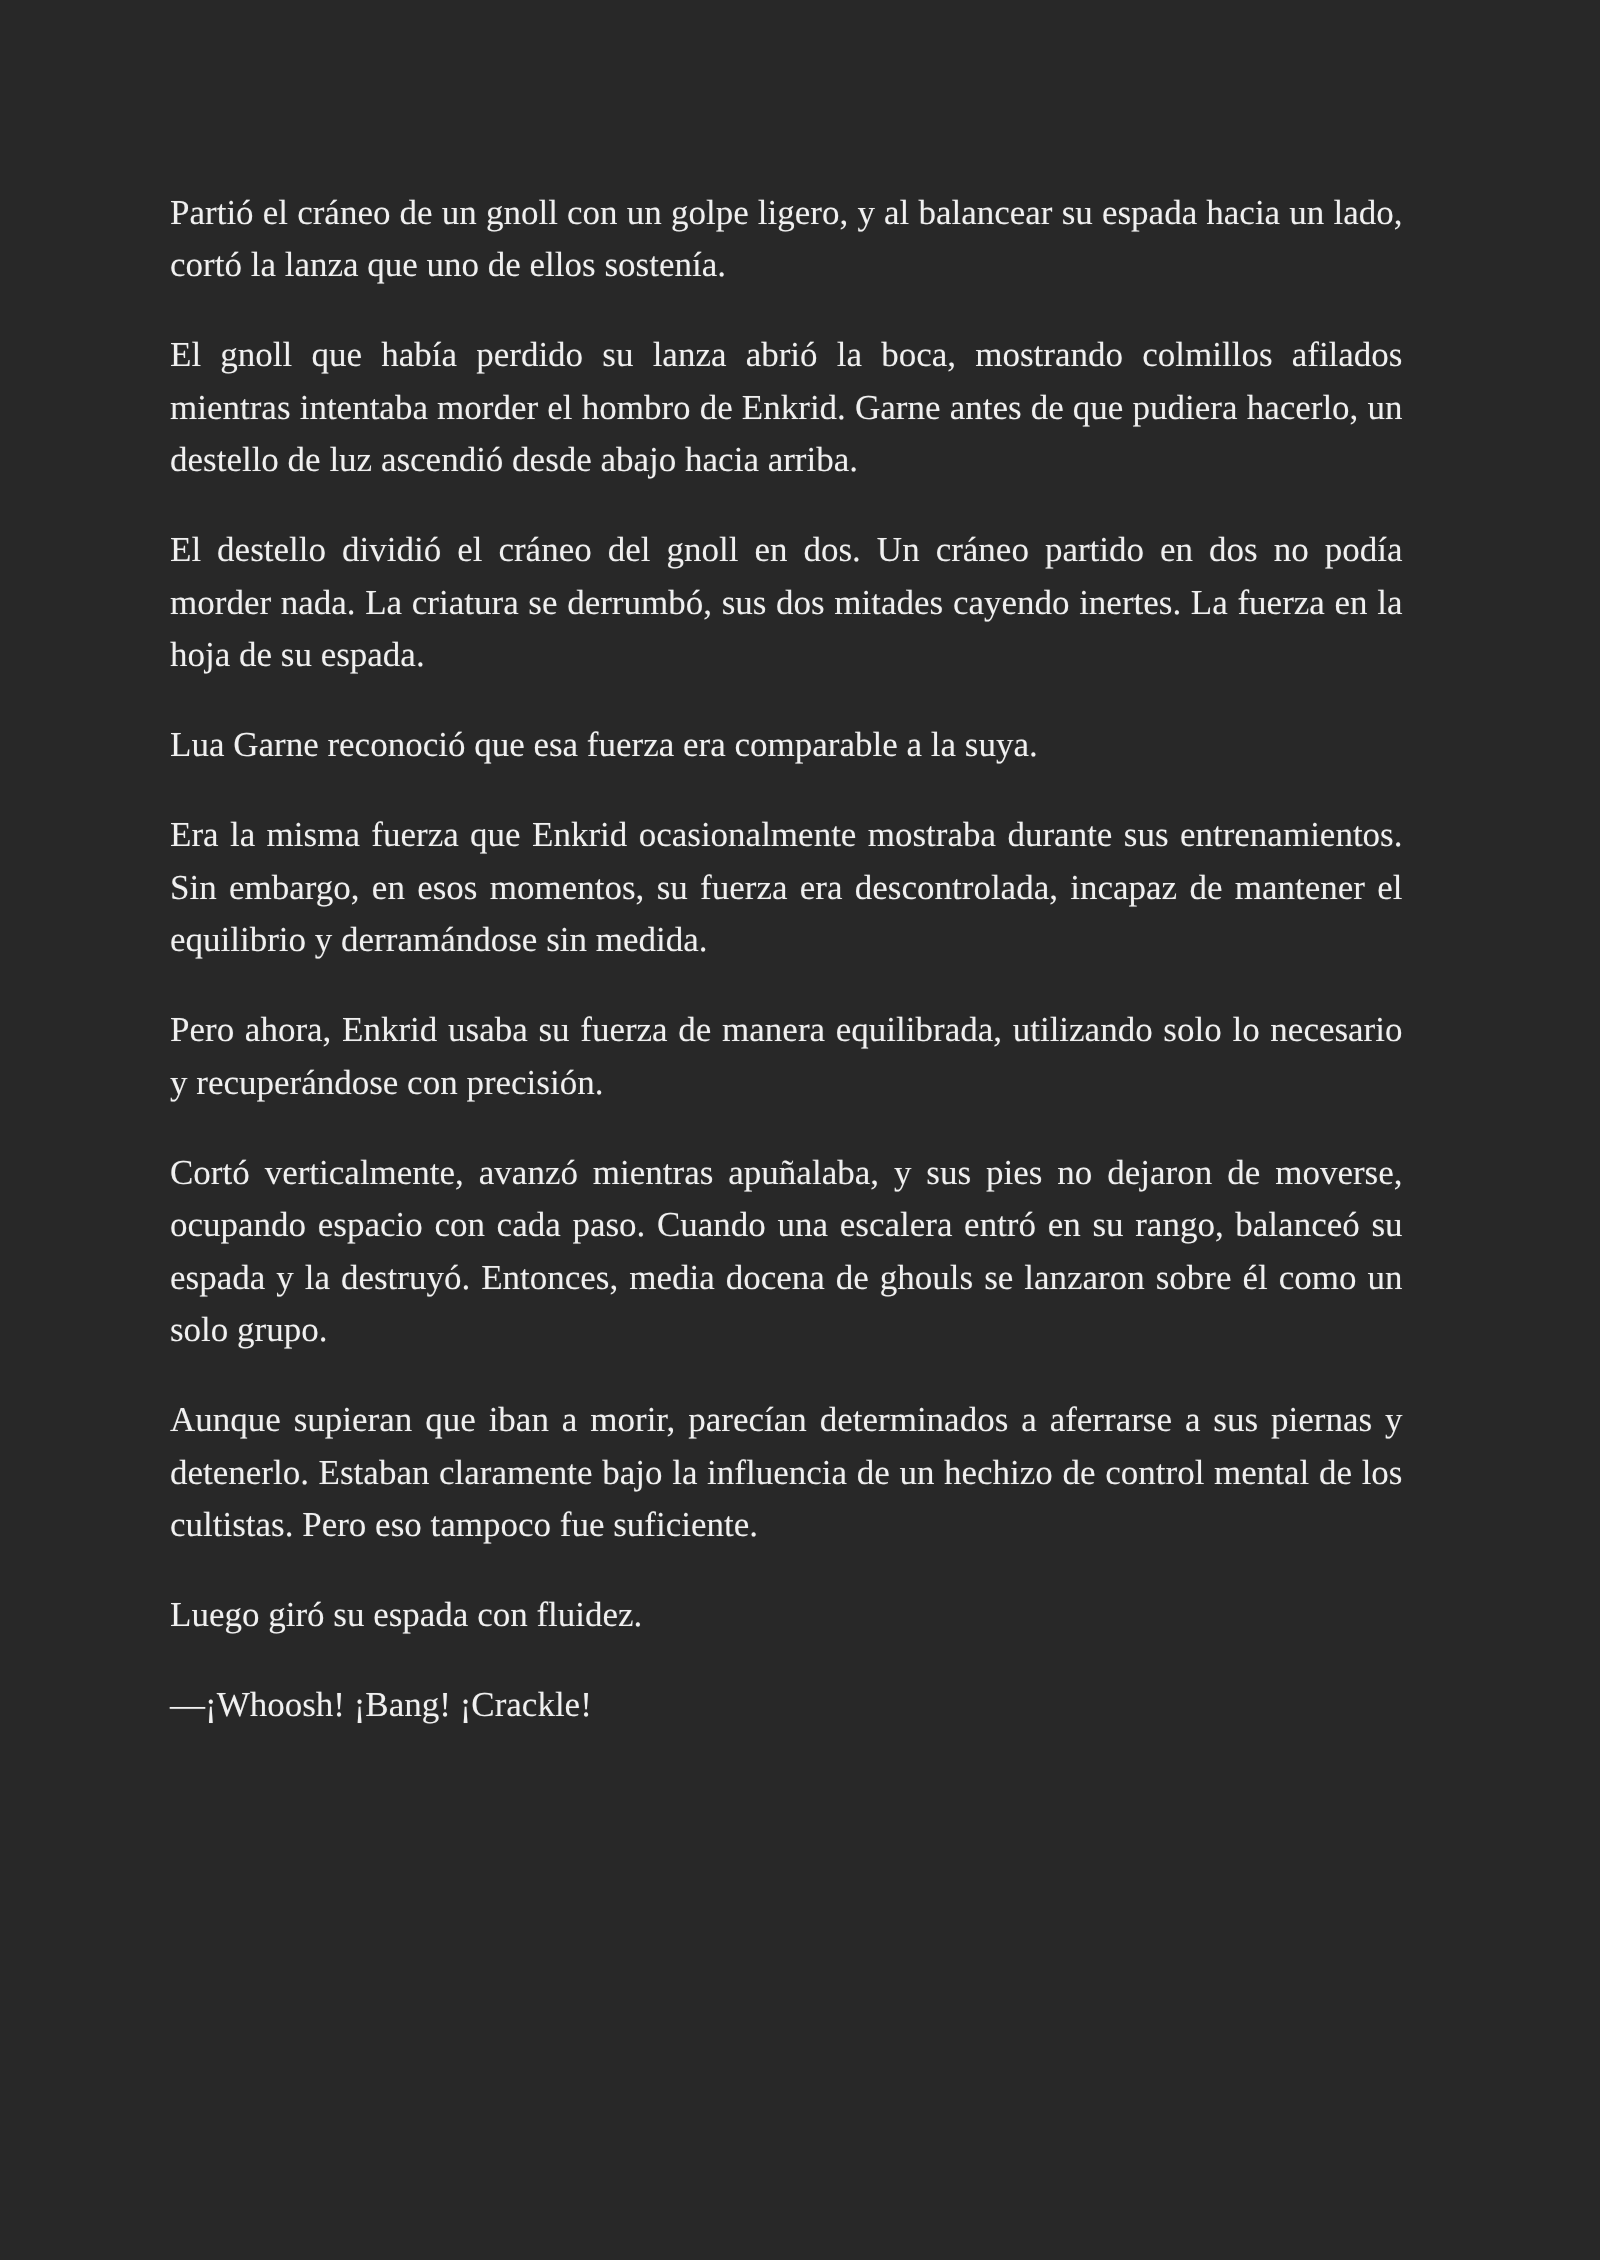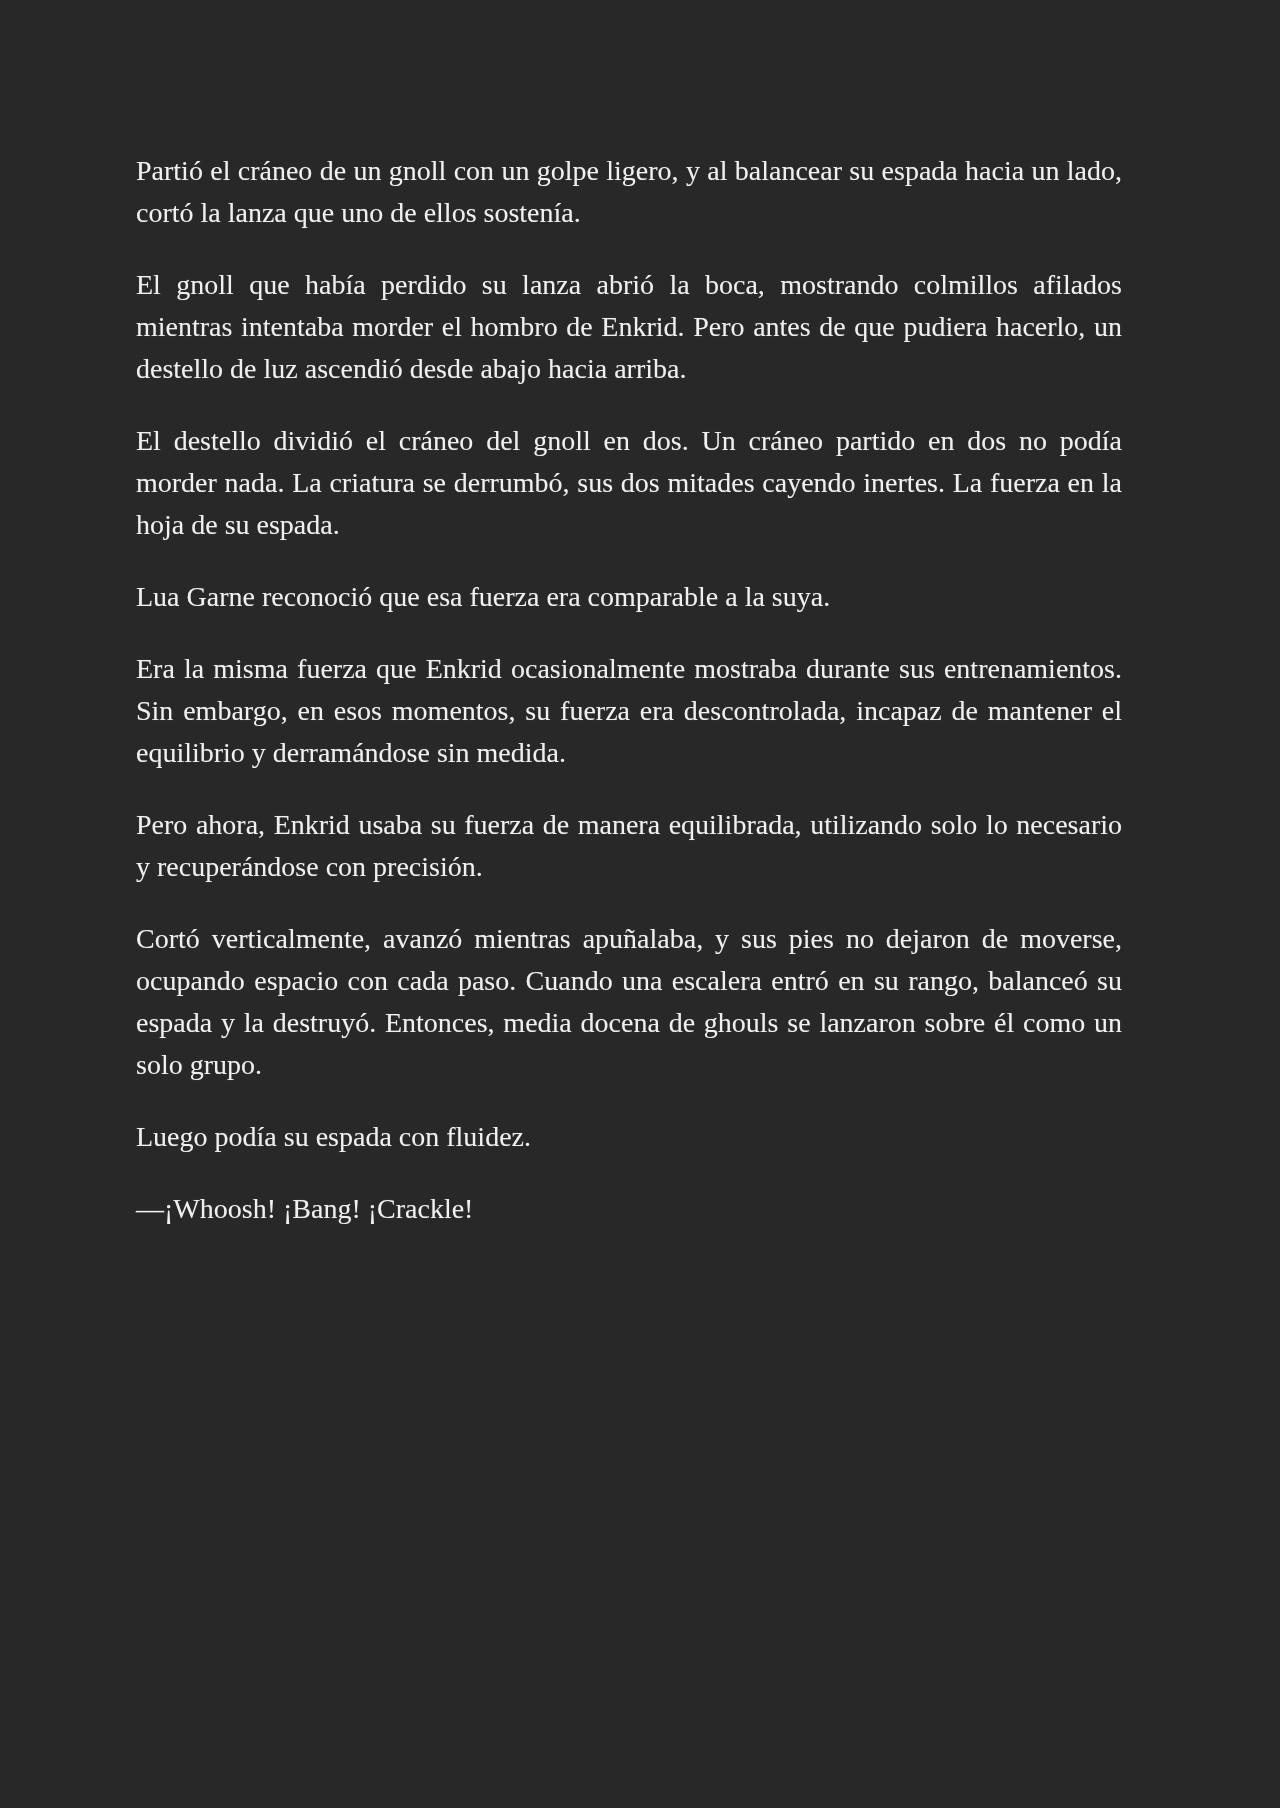--- a/index.html
+++ b/index.html
@@ -29,21 +29,22 @@
     text-justify: inter-word;
     hyphens: none;
     text-shadow: 0 0 1px rgba(240, 240, 240, 0.25);
   }
 </style>
 </head>
 <body>
 
 <div class="reader-page">
   <p>Partió el cráneo de un gnoll con un golpe ligero, y al balancear su espada hacia un lado, cortó la lanza que uno de ellos sostenía.</p>
-  <p>El gnoll que había perdido su lanza abrió la boca, mostrando colmillos afilados mientras intentaba morder el hombro de Enkrid. Pero antes de que pudiera hacerlo, un destello de luz ascendió desde abajo hacia arriba.</p>
+  <p>El gnoll que había perdido su lanza abrió la boca, mostrando colmillos afilados mientras intentaba morder el hombro de Enkrid. Garne antes de que pudiera hacerlo, un destello de luz ascendió desde abajo hacia arriba.</p>
   <p>El destello dividió el cráneo del gnoll en dos. Un cráneo partido en dos no podía morder nada. La criatura se derrumbó, sus dos mitades cayendo inertes. La fuerza en la hoja de su espada.</p>
   <p>Lua Garne reconoció que esa fuerza era comparable a la suya.</p>
   <p>Era la misma fuerza que Enkrid ocasionalmente mostraba durante sus entrenamientos. Sin embargo, en esos momentos, su fuerza era descontrolada, incapaz de mantener el equilibrio y derramándose sin medida.</p>
   <p>Pero ahora, Enkrid usaba su fuerza de manera equilibrada, utilizando solo lo necesario y recuperándose con precisión.</p>
   <p>Cortó verticalmente, avanzó mientras apuñalaba, y sus pies no dejaron de moverse, ocupando espacio con cada paso. Cuando una escalera entró en su rango, balanceó su espada y la destruyó. Entonces, media docena de ghouls se lanzaron sobre él como un solo grupo.</p>
-  <p>Luego podía su espada con fluidez.</p>
+  <p>Aunque supieran que iban a morir, parecían determinados a aferrarse a sus piernas y detenerlo. Estaban claramente bajo la influencia de un hechizo de control mental de los cultistas. Pero eso tampoco fue suficiente.</p>
+  <p>Luego giró su espada con fluidez.</p>
   <p>—¡Whoosh! ¡Bang! ¡Crackle!</p>
 </div>
 
 </body></html>

